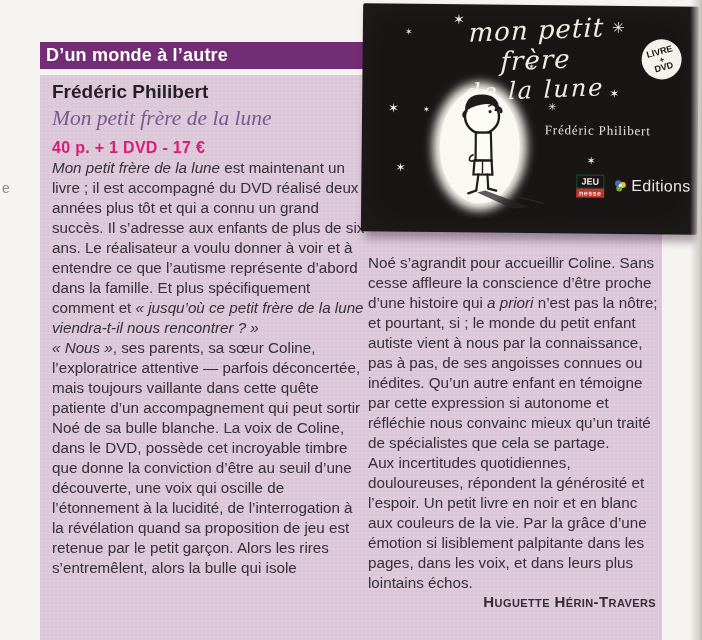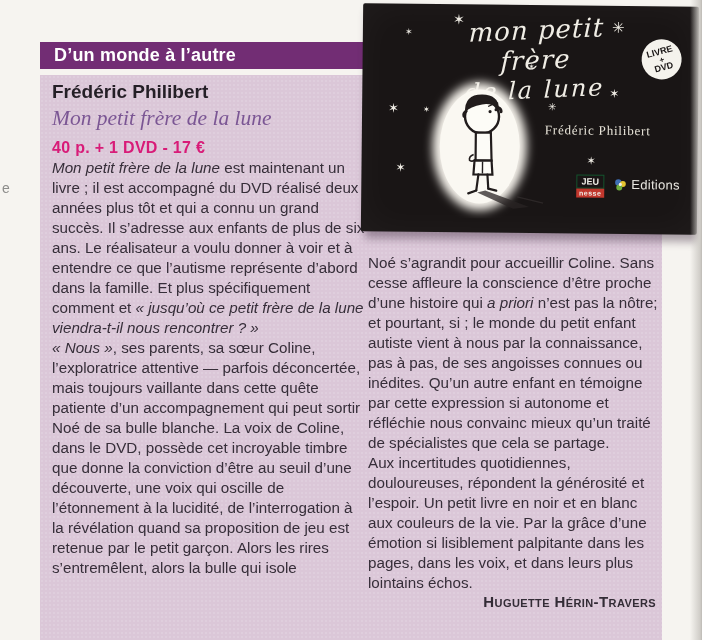--- a/index.html
+++ b/index.html
@@ -10,21 +10,21 @@
     -webkit-font-smoothing:antialiased;
   }
   
   .scan-edge{position:absolute;top:0;right:0;width:12px;height:640px;
     background:linear-gradient(to right,rgba(246,244,240,0),#cfccc7 85%,#bdbab5);}
   .margin-letter{position:absolute;left:2px;top:180px;color:#8d8d8b;font-size:14px;}
 
   
   .header-bar{position:absolute;left:40px;top:42px;width:327px;height:27px;
     background:var(--header-bar,#722d74);display:flex;align-items:center;}
-  .header-bar .label{color:#ffffff;font-weight:bold;font-size:18px;padding-left:14px;letter-spacing:.2px;}
+  .header-bar .label{color:#ffffff;font-weight:bold;font-size:18px;padding-left:6px;letter-spacing:.2px;}
 
   
   .panel{position:absolute;left:40px;top:75px;width:622px;height:565px;
     background:var(--panel,#dbc7d8);}
   .panel .tex{position:absolute;inset:0;
     background-image:radial-gradient(rgba(255,255,255,.35) 1px,transparent 1.2px);
     background-size:4px 4px;opacity:.35;pointer-events:none;}
 
   .col1{position:absolute;left:12px;top:6px;width:314px;}
   .author-heading{font-size:19px;font-weight:bold;color:#241f26;margin:0 0 3px 0;}
@@ -53,21 +53,21 @@
     font-family:"Liberation Serif",serif;font-size:13px;color:#e9e5da;letter-spacing:.8px;}
   .badge{position:absolute;left:279px;top:33px;width:40px;height:40px;border-radius:50%;
     background:#f4f2ec;color:#171313;transform:rotate(-16deg);
     display:flex;flex-direction:column;align-items:center;justify-content:center;
     font-weight:bold;font-size:9px;line-height:9px;text-align:center;}
   .badge .plus{font-size:8px;line-height:7px;}
   .logo-jeu{position:absolute;left:215px;top:169px;width:28px;text-align:center;}
   .logo-jeu .top{border:1px solid #14532d;color:#f1efe9;font-weight:bold;font-size:9px;line-height:12px;}
   .logo-jeu .bottom{background:#c1372d;color:#f1efe9;font-weight:bold;font-size:7px;line-height:9px;letter-spacing:.5px;}
   .logo-ed{position:absolute;left:252px;top:171px;display:flex;align-items:center;gap:4px;}
-  .logo-ed .name{color:#e9e7e1;font-size:13px;letter-spacing:.3px;}
+  .logo-ed .name{color:#e9e7e1;font-size:16px;letter-spacing:.3px;}
   .illustration{position:absolute;left:56px;top:62px;}
 </style>
 </head>
 <body style="--header-bar: #722d74; --panel: #dbc7d8; --accent-magenta: #d81b78; --title-purple: #7b5694;">
 
 <span class="margin-letter">e</span>
 
 <div class="header-bar">
   <span class="label">D’un monde à l’autre</span>
 </div>

